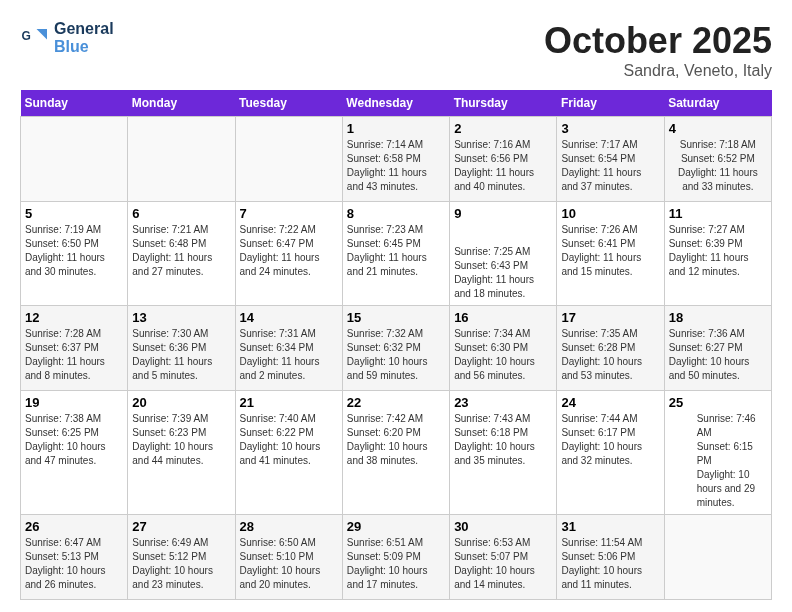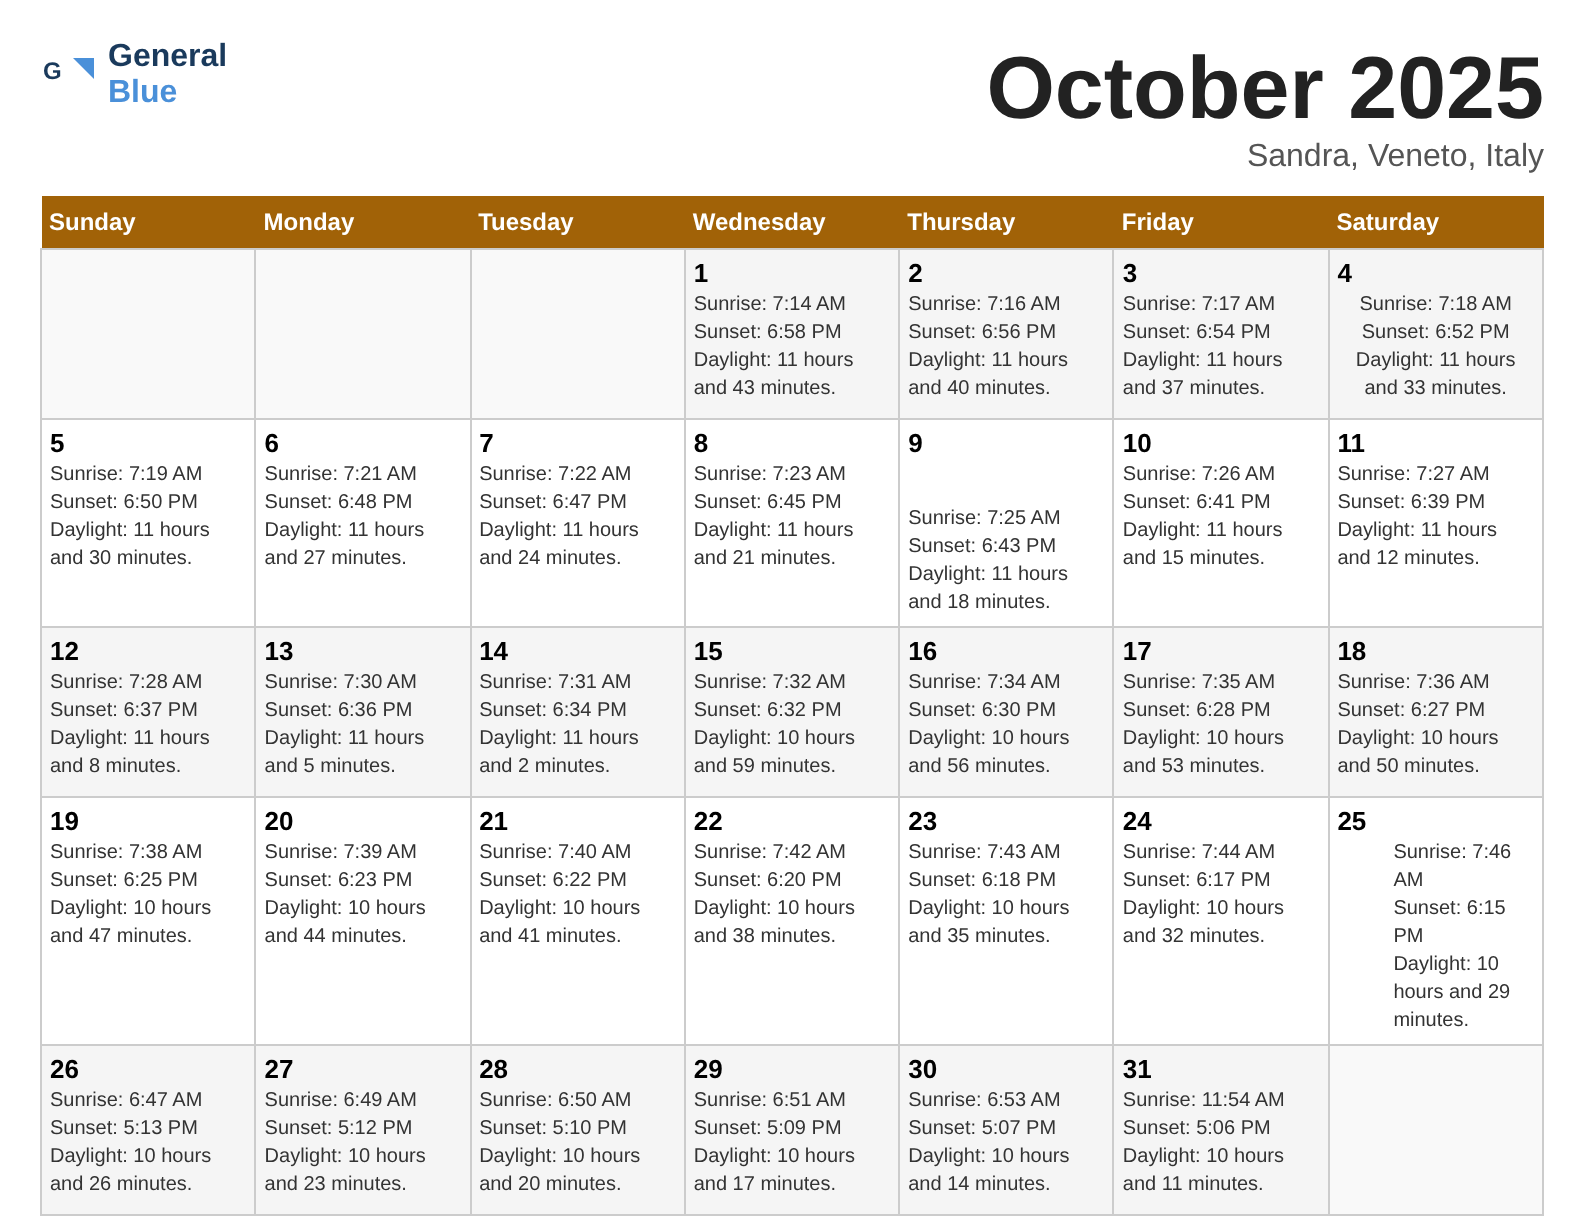--- a/index.html
+++ b/index.html
@@ -22,35 +22,35 @@
     }
     .logo-icon {
       width: 30px;
       height: 30px;
       margin-right: 4px;
     }
     .title-block {
       text-align: right;
     }
     .month-title {
-      font-size: 44px;
+      font-size: 36px;
       font-weight: bold;
       color: #222;
     }
     .subtitle {
       font-size: 16px;
       color: #555;
     }
     table {
       width: 100%;
       border-collapse: collapse;
       font-size: 11px;
     }
     thead tr th {
-      background: #a16207;
+      background: #6d28d9;
       color: #fff;
       padding: 6px 4px;
       text-align: left;
       font-size: 12px;
       font-weight: bold;
     }
     tbody tr td {
       border: 1px solid #ccc;
       vertical-align: top;
       padding: 4px;

